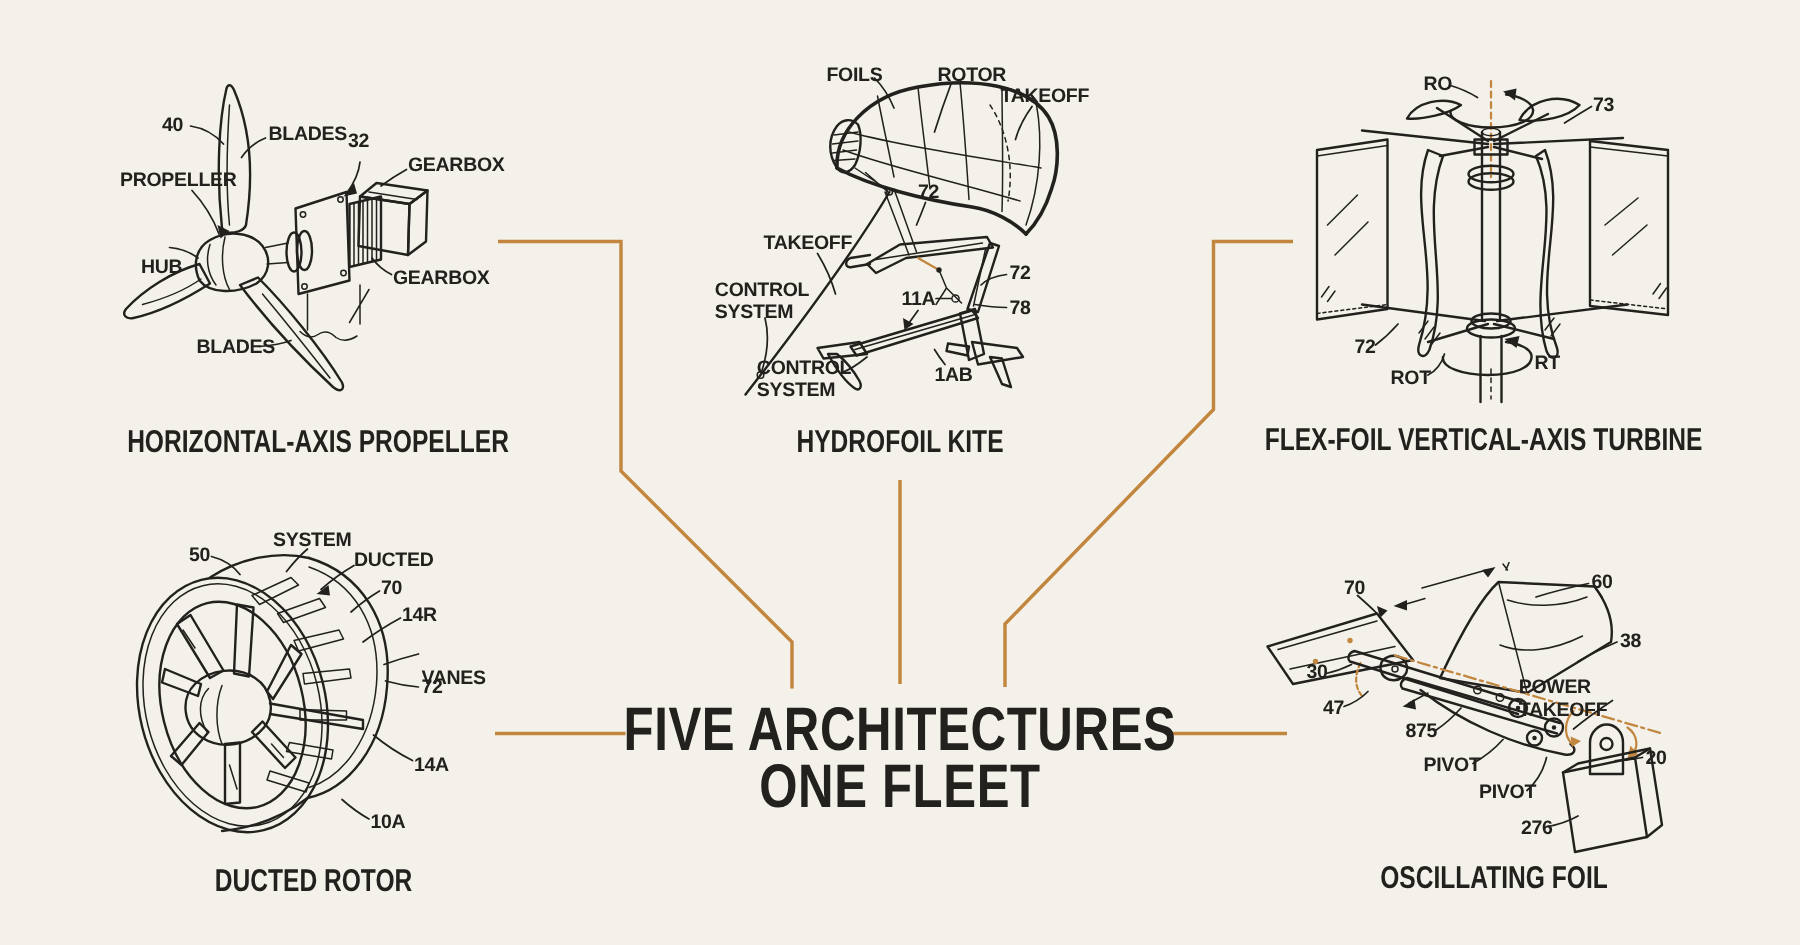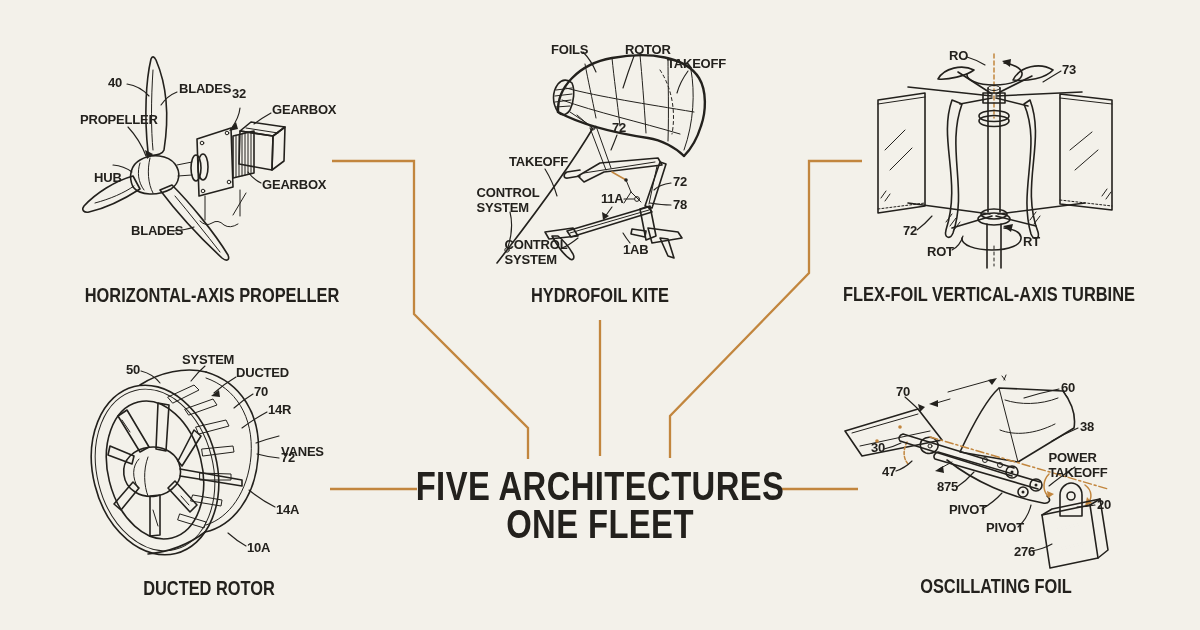--- a/index.html
+++ b/index.html
@@ -372,21 +372,21 @@
   <div class="lbl" style="left:281px;top:451px">72</div>
   <div class="lbl" style="left:276px;top:503px">14A</div>
   <div class="lbl" style="left:247px;top:541px">10A</div>
   <div class="caption" style="left:209px;top:576px">DUCTED ROTOR</div>
 
   <div class="lbl" style="left:896px;top:385px">70</div>
   <div class="lbl" style="left:1061px;top:381px">60</div>
   <div class="lbl" style="left:871px;top:441px">30</div>
   <div class="lbl" style="left:1080px;top:420px">38</div>
   <div class="lbl" style="left:882px;top:465px">47</div>
-  <div class="lbl ctr" style="left:1078px;top:451px">POWER
+  <div class="lbl ctr" style="left:1042px;top:451px">POWER
 TAKEOFF</div>
   <div class="lbl" style="left:937px;top:480px">875</div>
   <div class="lbl" style="left:949px;top:503px">PIVOT</div>
   <div class="lbl" style="left:1097px;top:498px">20</div>
   <div class="lbl" style="left:986px;top:521px">PIVOT</div>
   <div class="lbl" style="left:1014px;top:545px">276</div>
   <div class="caption" style="left:996px;top:574px">OSCILLATING FOIL</div>
 
   <div class="title">
     <div>FIVE ARCHITECTURES</div>

